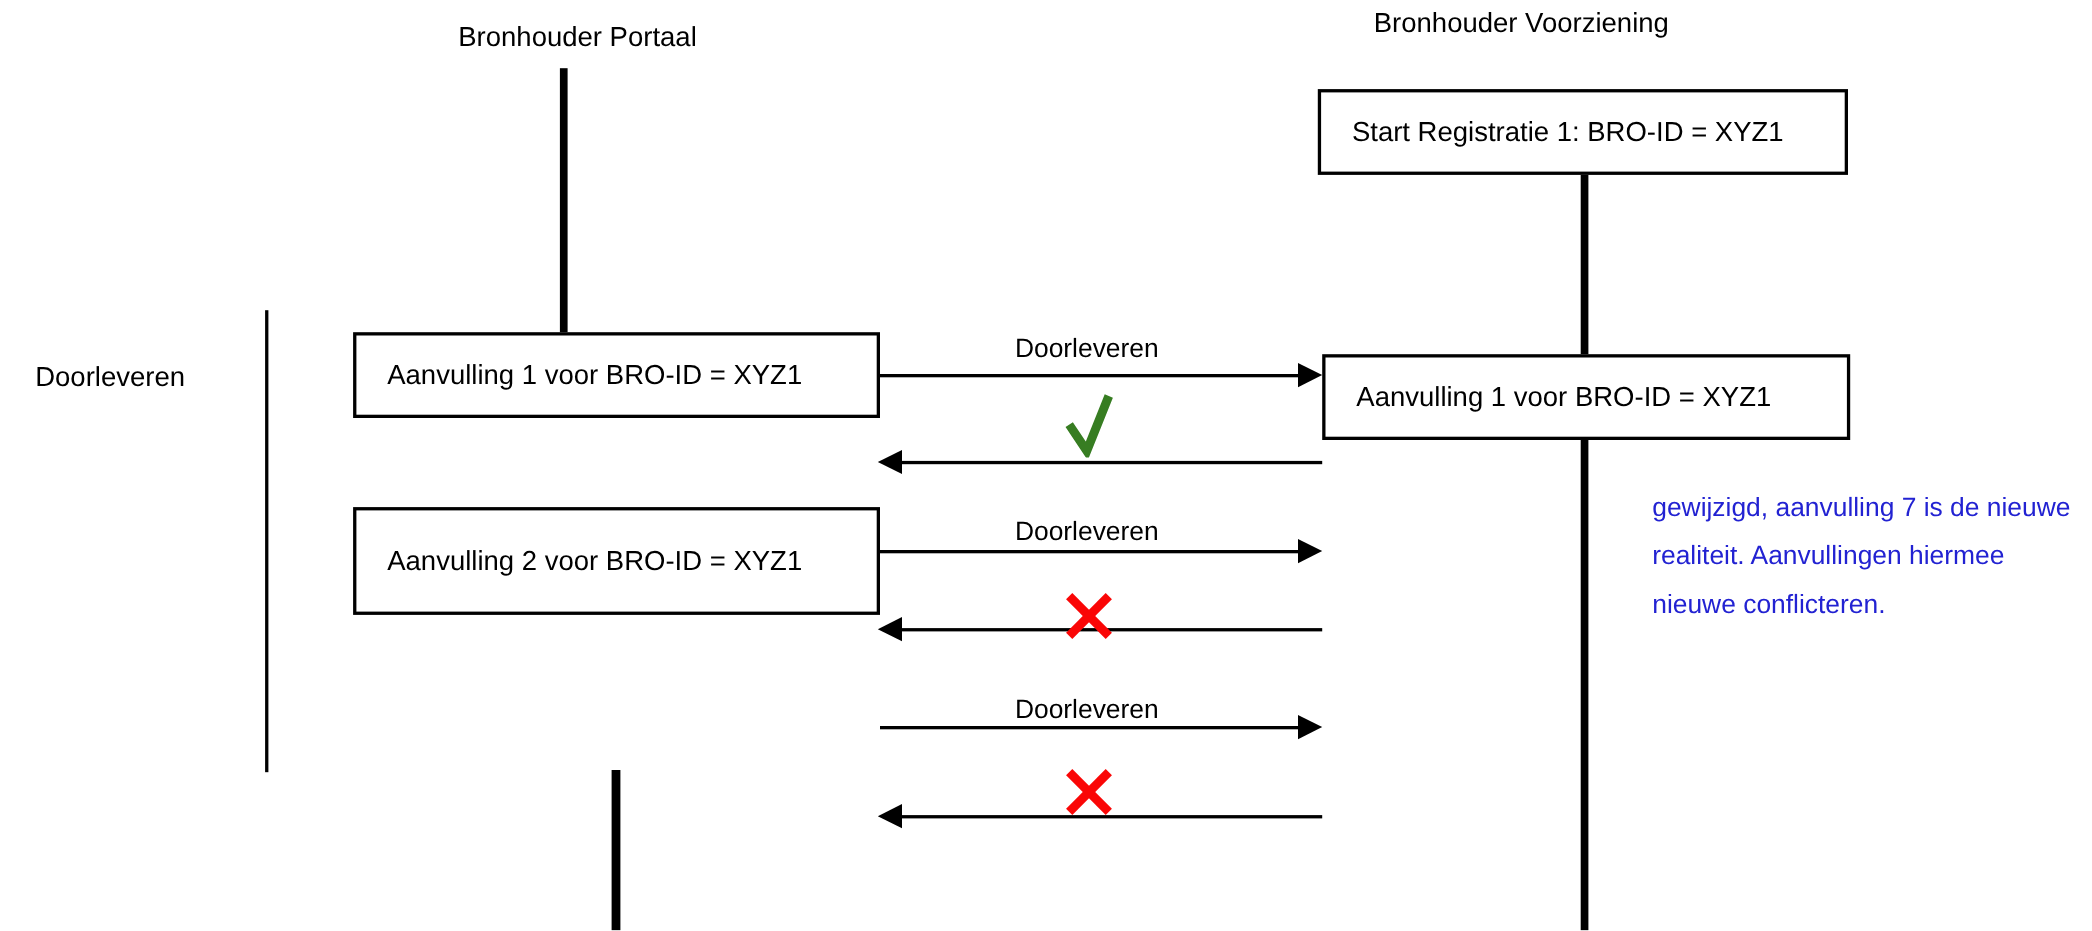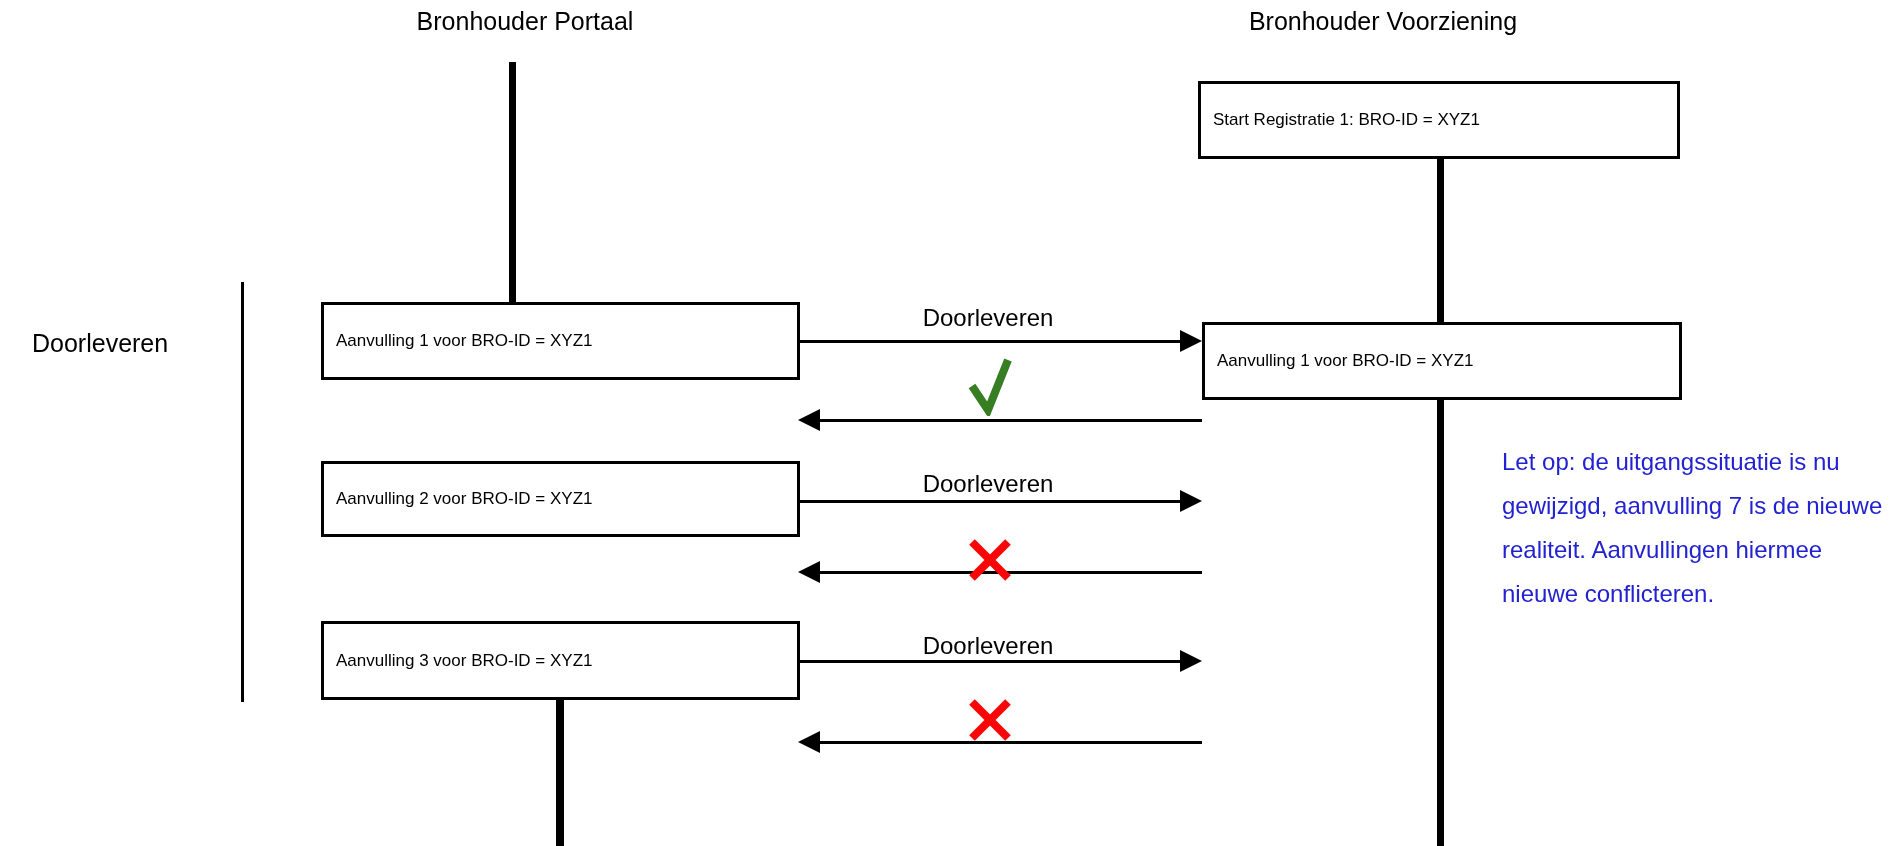--- a/index.html
+++ b/index.html
@@ -14,21 +14,21 @@
     font-family:"Liberation Sans", sans-serif;color:#000;overflow:hidden;
   }
   .actor-label{position:absolute;transform:translateX(-50%);font-size:25px;white-space:nowrap;}
   .lifeline{position:absolute;background:var(--line);z-index:1;}
   .bracket{position:absolute;background:var(--line);width:3px;z-index:1;}
   .group-label{position:absolute;font-size:25px;white-space:nowrap;}
   .msg-box{
     position:absolute;background:#ffffff;border:3px solid var(--line);
     display:flex;align-items:center;z-index:2;box-sizing:border-box;
   }
-  .msg-box .box-text{font-size:17px;padding-left:12px;white-space:nowrap;}
+  .msg-box .box-text{font-size:25px;padding-left:28px;white-space:nowrap;}
   .arrow-line{position:absolute;height:3px;background:var(--line);z-index:1;}
   .arrow-head-right{
     position:absolute;width:0;height:0;z-index:1;
     border-left:22px solid var(--line);
     border-top:11px solid transparent;border-bottom:11px solid transparent;
   }
   .arrow-head-left{
     position:absolute;width:0;height:0;z-index:1;
     border-right:22px solid var(--line);
     border-top:11px solid transparent;border-bottom:11px solid transparent;
@@ -40,21 +40,21 @@
   .note{
     position:absolute;color:var(--note-blue);font-size:24px;line-height:44px;
     white-space:nowrap;z-index:2;
   }
 </style>
 </head>
 <body>
 
 <div id="stage">
 
-  <div class="actor-label" style="left:525px;top:7px;">Bronhouder Portaal</div>
+  <div class="actor-label" style="left:525px;top:20px;">Bronhouder Portaal</div>
   <div class="actor-label" style="left:1383px;top:7px;">Bronhouder Voorziening</div>
 
   <div class="lifeline" style="left:509px;top:62px;width:7px;height:278px;"></div>
   <div class="lifeline" style="left:556px;top:700px;width:8px;height:146px;"></div>
   <div class="lifeline" style="left:1437px;top:81px;width:7px;height:765px;"></div>
 
   <div class="bracket" style="left:241px;top:282px;height:420px;"></div>
   <div class="group-label" style="left:32px;top:329px;">Doorleveren</div>
 
   <div class="msg-box" style="left:1198px;top:81px;width:482px;height:78px;">
@@ -62,27 +62,24 @@
   </div>
 
   <div class="msg-box" style="left:321px;top:302px;width:479px;height:78px;">
     <span class="box-text">Aanvulling 1 voor BRO-ID = XYZ1</span>
   </div>
 
   <div class="msg-box" style="left:1202px;top:322px;width:480px;height:78px;">
     <span class="box-text">Aanvulling 1 voor BRO-ID = XYZ1</span>
   </div>
 
-  <div class="msg-box" style="left:321px;top:461px;width:479px;height:76px;">
+  <div class="msg-box" style="left:321px;top:461px;width:479px;height:98px;">
     <span class="box-text">Aanvulling 2 voor BRO-ID = XYZ1</span>
   </div>
 
-  <div class="msg-box" style="left:321px;top:621px;width:479px;height:79px;">
-    <span class="box-text">Aanvulling 3 voor BRO-ID = XYZ1</span>
-  </div>
 
   <div class="arrow-label" style="left:988px;top:304px;">Doorleveren</div>
   <div class="arrow-line" style="left:800px;top:340px;width:382px;"></div>
   <div class="arrow-head-right" style="left:1180px;top:330px;"></div>
 
   <div class="arrow-line" style="left:818px;top:419px;width:384px;"></div>
   <div class="arrow-head-left" style="left:798px;top:409px;"></div>
 
   <svg class="icon-svg check-svg" style="left:966px;top:356px;" width="48" height="60" viewBox="0 0 48 60">
     <polyline points="6,30 22,54 42,4" fill="none" stroke="currentColor" stroke-width="8"></polyline>
@@ -106,19 +103,18 @@
 
   <div class="arrow-line" style="left:818px;top:741px;width:384px;"></div>
   <div class="arrow-head-left" style="left:798px;top:731px;"></div>
 
   <svg class="icon-svg cross-svg" style="left:966px;top:696px;" width="48" height="48" viewBox="0 0 48 48">
     <line x1="6" y1="6" x2="42" y2="42" stroke="currentColor" stroke-width="8"></line>
     <line x1="42" y1="6" x2="6" y2="42" stroke="currentColor" stroke-width="8"></line>
   </svg>
 
   <div class="note" style="left:1502px;top:440px;">
-    <div>Let op: de uitgangssituatie is nu</div>
     <div>gewijzigd, aanvulling 7 is de nieuwe</div>
     <div>realiteit. Aanvullingen hiermee</div>
     <div>nieuwe conflicteren.</div>
   </div>
 
 </div>
 
 </body></html>

